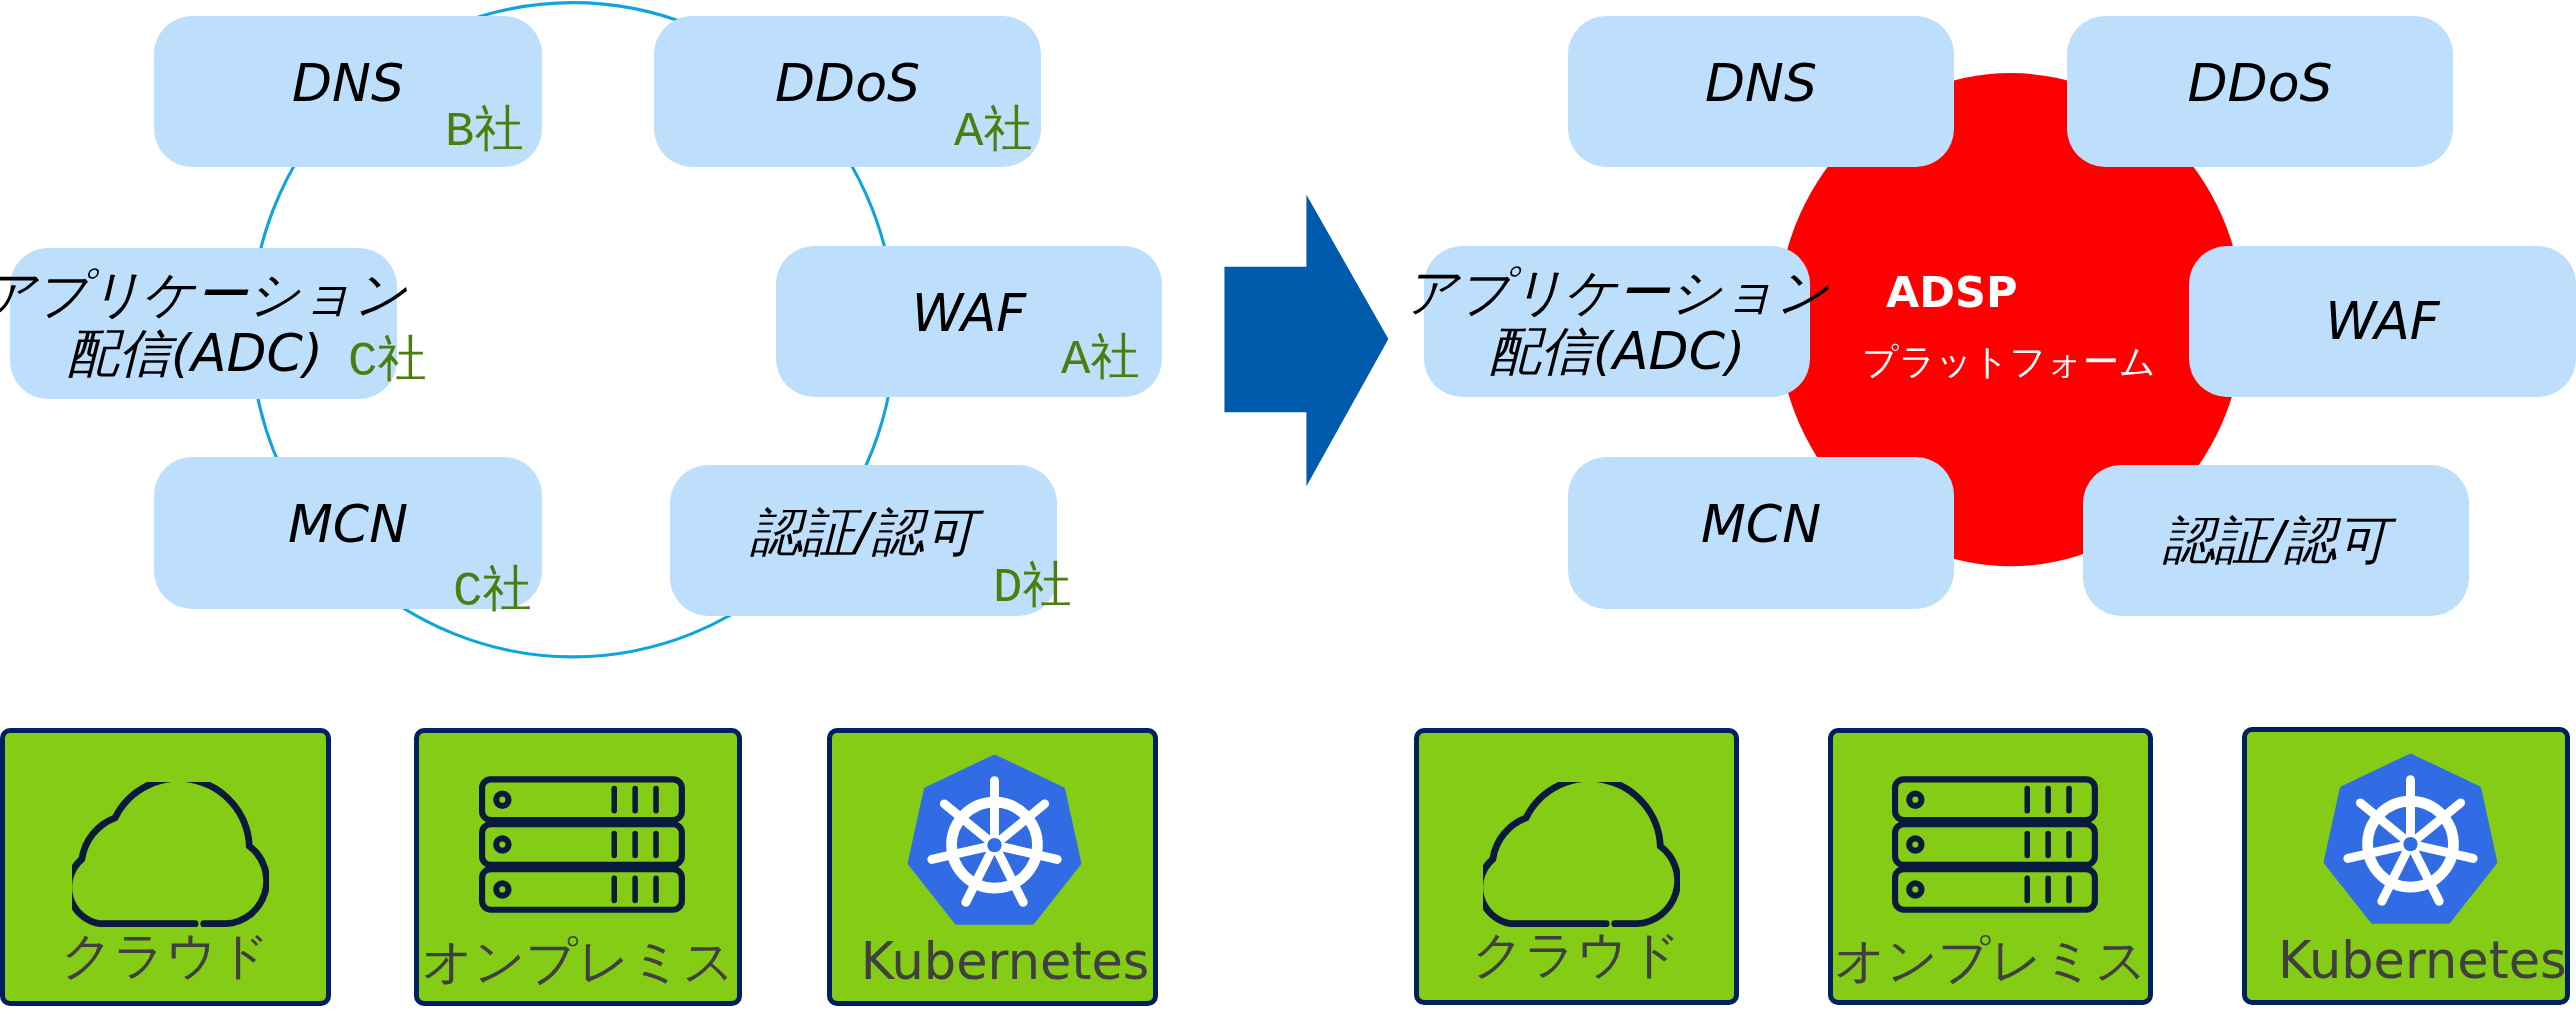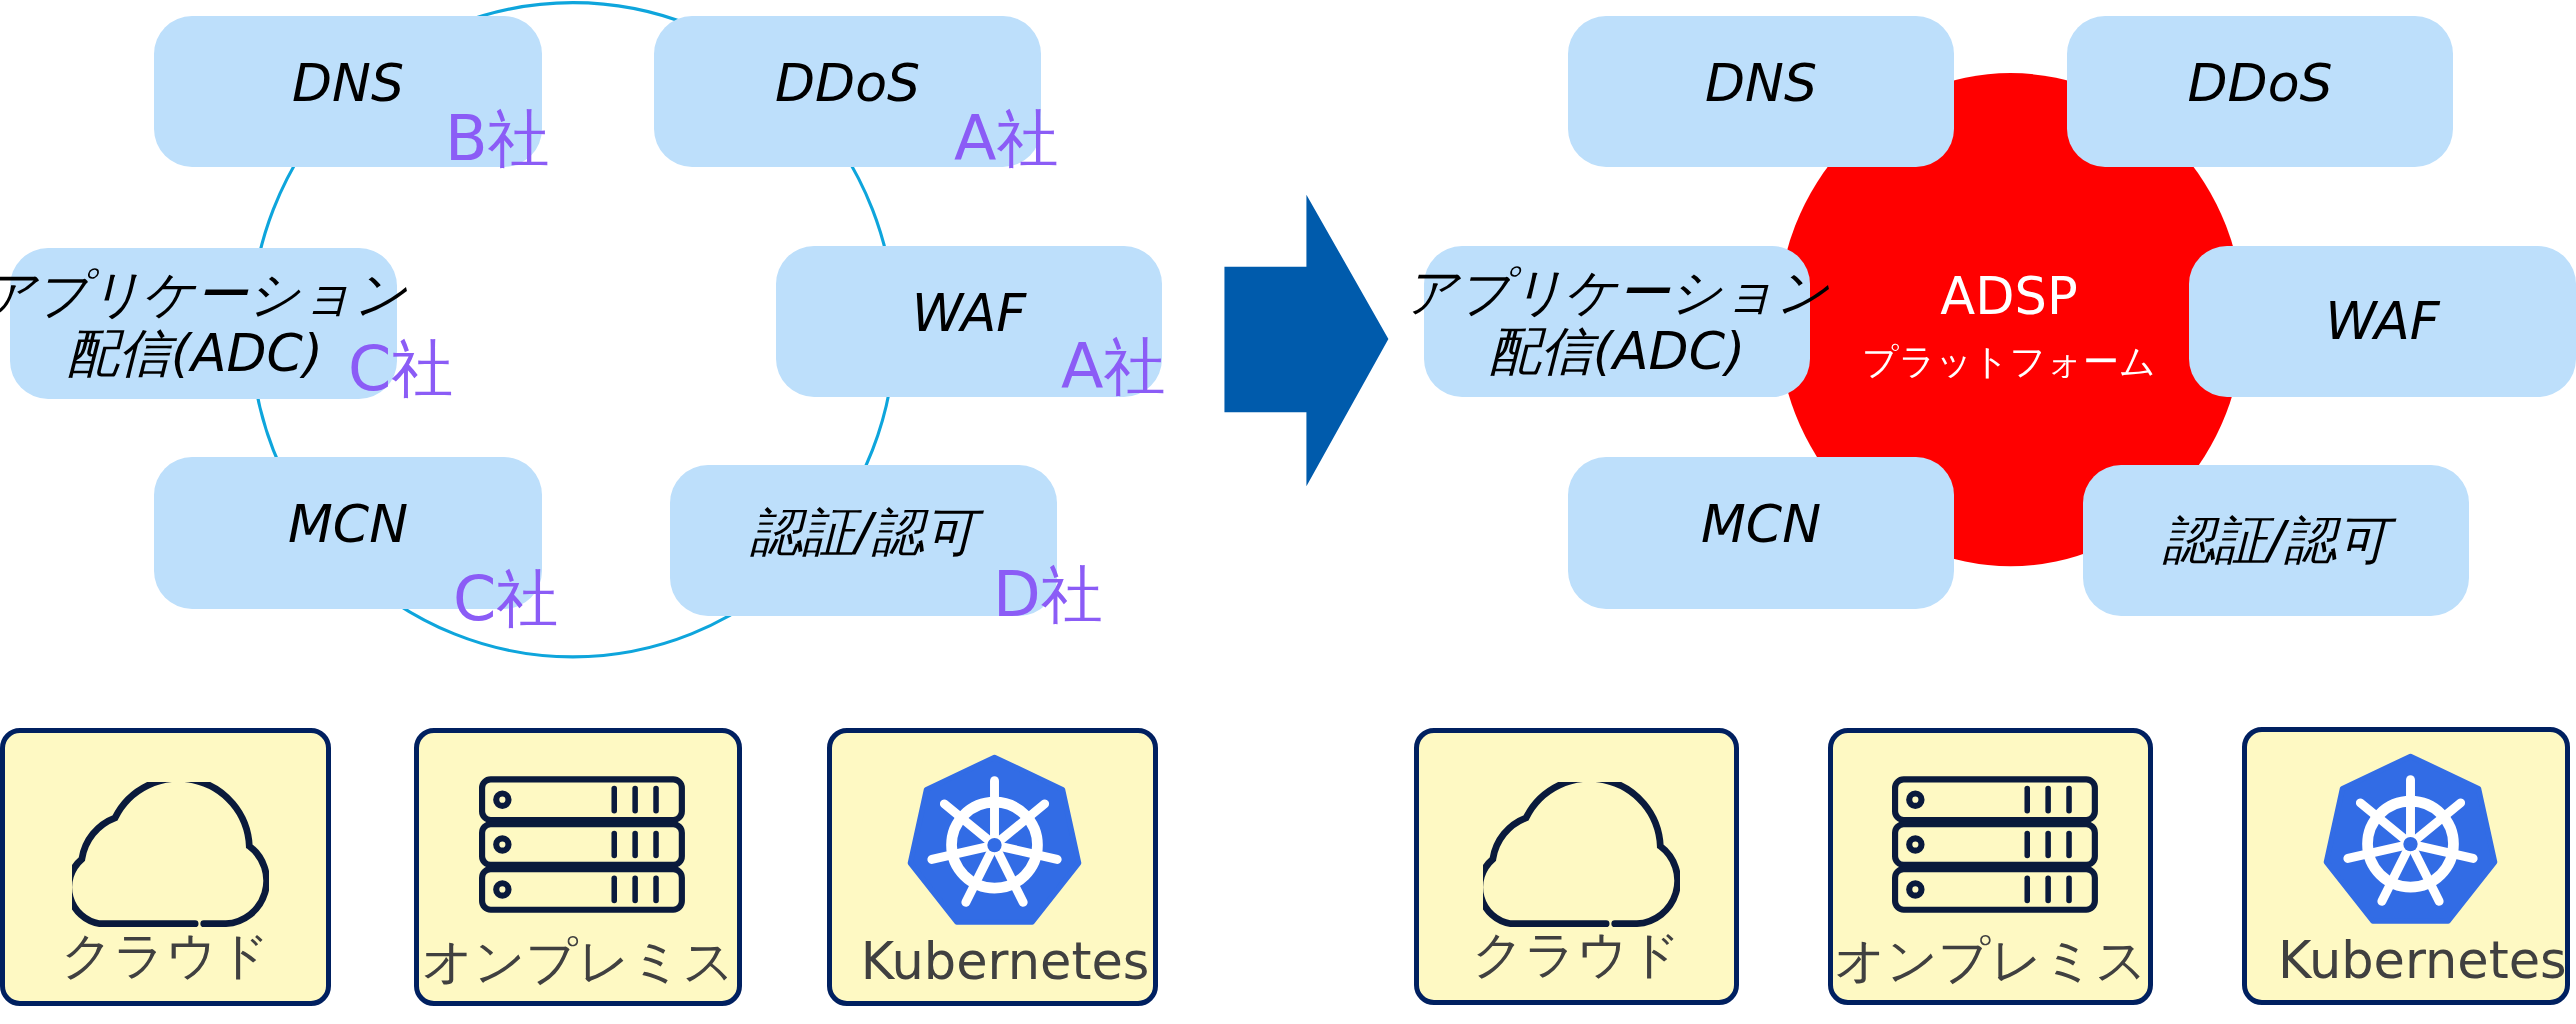--- a/index.html
+++ b/index.html
@@ -7,31 +7,31 @@
          font-family: "DejaVu Sans", "Liberation Sans", sans-serif; }
   .abs { position: absolute; }
   .svc {
     position: absolute; background: #BDDFFB; border-radius: 38px;
     display: flex; align-items: center; justify-content: center;
     color: #000000; font-size: 52px; line-height: 1.12; text-align: center;
     white-space: nowrap;
   }
   .svc .lbl { display: block; margin-top: -17px; font-style: italic; }
   .svc.two .lbl { margin-top: 0; }
-  .vendor { position: absolute; color: #8b5cf6; font-size: 62px; line-height: 1; white-space: nowrap; }
+  .vendor { position: absolute; color: #4d7c0f; font-size: 49px; line-height: 1; white-space: nowrap; font-family: Liberation Mono, monospace; }
   .env {
     position: absolute; box-sizing: border-box; border: 5.5px solid #002060;
-    border-radius: 20px; background: #fef9c3;
+    border-radius: 10px; background: #84cc16;
   }
   .env .env-label {
     position: absolute; left: 0; right: 0; text-align: center;
     color: #404040; font-size: 51px; line-height: 1; white-space: nowrap;
   }
   .env svg { position: absolute; }
-  .adsp-title { position: absolute; color: #ffffff; font-weight: normal; font-size: 51px; line-height: 1; text-align: center; }
+  .adsp-title { position: absolute; color: #ffffff; font-weight: bold; font-size: 43px; line-height: 1; }
   .adsp-sub { position: absolute; color: #ffffff; font-size: 36px; line-height: 1; text-align: center; white-space: nowrap; }
 </style>
 </head>
 <body>
 
 <div>
 
   <svg class="abs" style="left:0;top:0" width="1232" height="678" viewBox="0 0 2000 1100">
     <ellipse cx="930" cy="535" rx="523" ry="531" fill="none" stroke="#0EA5DC" stroke-width="5"></ellipse>
   </svg>

